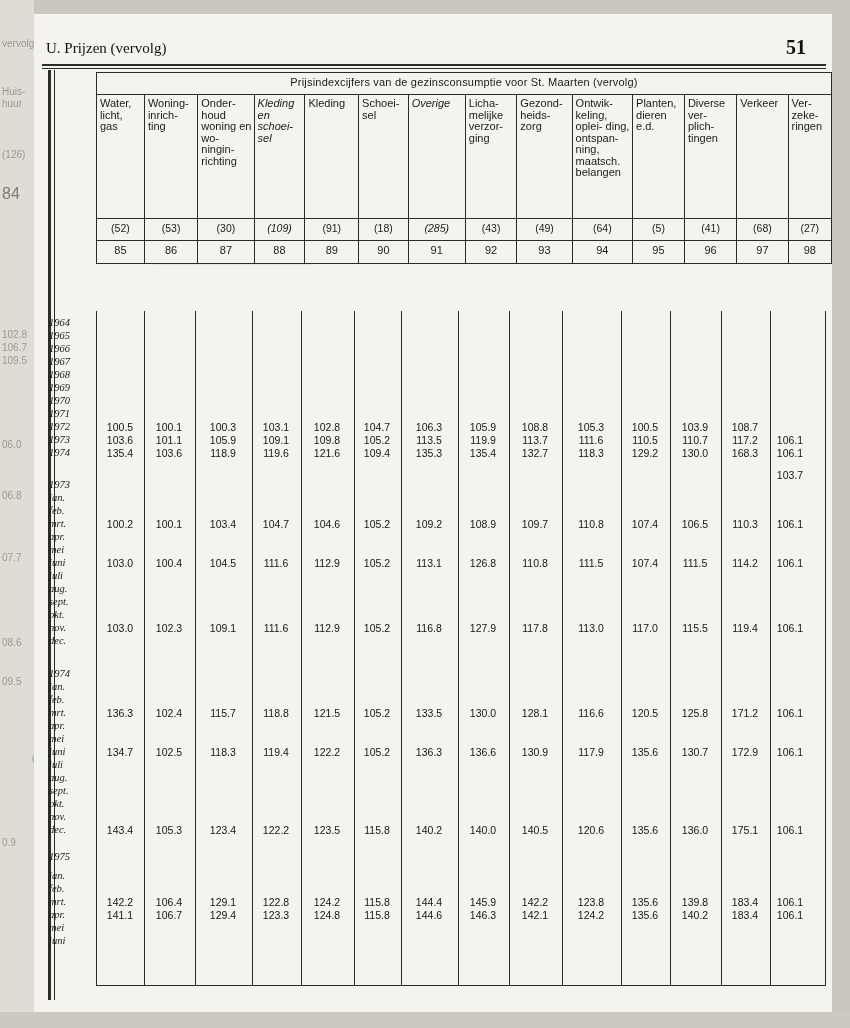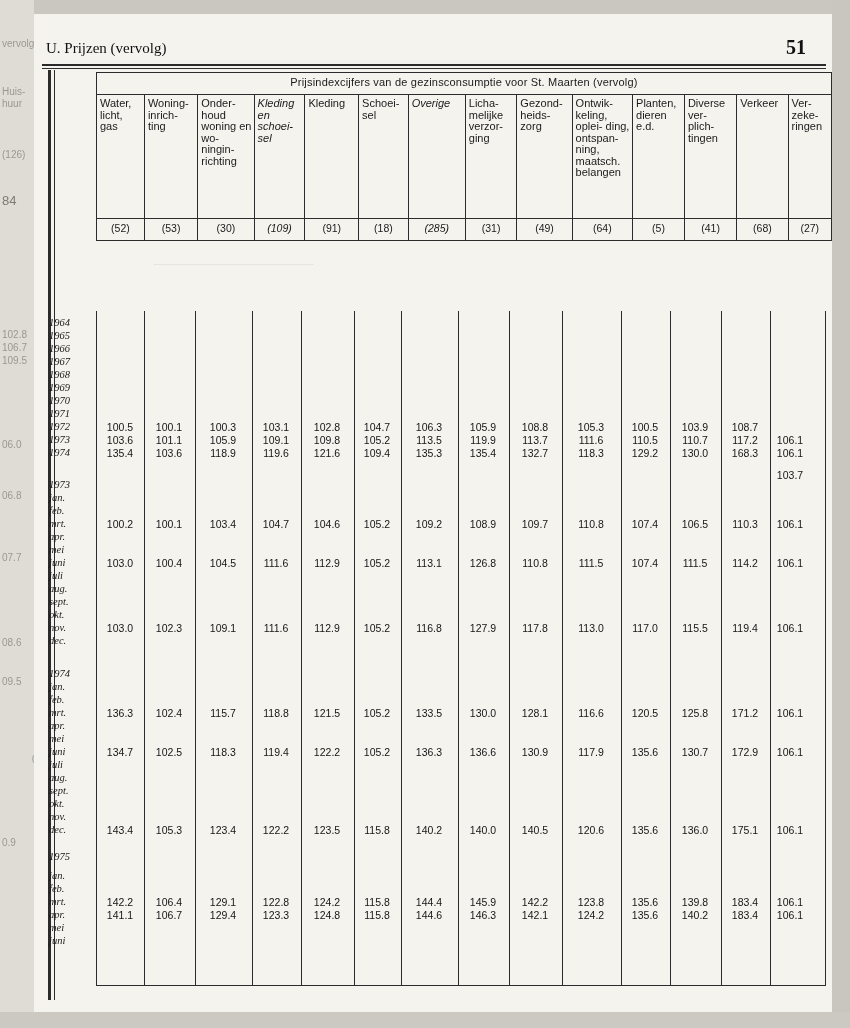--- a/index.html
+++ b/index.html
@@ -67,21 +67,21 @@
   <div class="edge-top"></div>
   <div class="edge-left"></div>
   <div class="edge-right"></div>
   <div class="edge-bottom"></div>
 
   <div class="ghost">
     <div style="top:14px;">vervolg)</div>
     <div style="top:62px;">Huis-</div>
     <div style="top:74px;">huur</div>
     <div style="top:125px;">(126)</div>
-    <div style="top:169px;font-size:13px;color:#7d7c73;">84</div>
+    <div style="top:161px;font-size:16px;color:#7d7c73;">84</div>
     <div style="top:305px;">102.8</div>
     <div style="top:318px;">106.7</div>
     <div style="top:331px;">109.5</div>
     <div style="top:415px;">06.0</div>
     <div style="top:466px;">06.8</div>
     <div style="top:528px;">07.7</div>
     <div style="top:613px;">08.6</div>
     <div style="top:652px;">09.5</div>
     <div style="top:730px;margin-left:30px;">0.4</div>
     <div style="top:800px;margin-left:44px;">1.2</div>
@@ -153,27 +153,43 @@
 ringen</span></td>
       </tr>
       <tr class="base-row">
         <td>(52)</td>
         <td>(53)</td>
         <td>(30)</td>
         <td class="num-cell ital" style="height:18px;padding-top:3px !important;">(109)</td>
         <td>(91)</td>
         <td>(18)</td>
         <td class="num-cell ital" style="height:18px;padding-top:3px !important;">(285)</td>
-        <td>(31)</td>
+        <td>(43)</td>
         <td>(49)</td>
         <td>(64)</td>
         <td>(5)</td>
         <td>(41)</td>
         <td>(68)</td>
         <td>(27)</td>
+      </tr>
+      <tr class="colnum">
+        <td>85</td>
+        <td>86</td>
+        <td>87</td>
+        <td>88</td>
+        <td>89</td>
+        <td>90</td>
+        <td>91</td>
+        <td>92</td>
+        <td>93</td>
+        <td>94</td>
+        <td>95</td>
+        <td>96</td>
+        <td>97</td>
+        <td>98</td>
       </tr>
     </tbody>
       </table>
 
     <div class="data" id="data-area">
       <div class="rowlabels" id="rowlabels">
           <div class="rowlabel" style="top: 6px;">1964</div>
           <div class="rowlabel" style="top: 19px;">1965</div>
           <div class="rowlabel" style="top: 32px;">1966</div>
           <div class="rowlabel" style="top: 45px;">1967</div>

